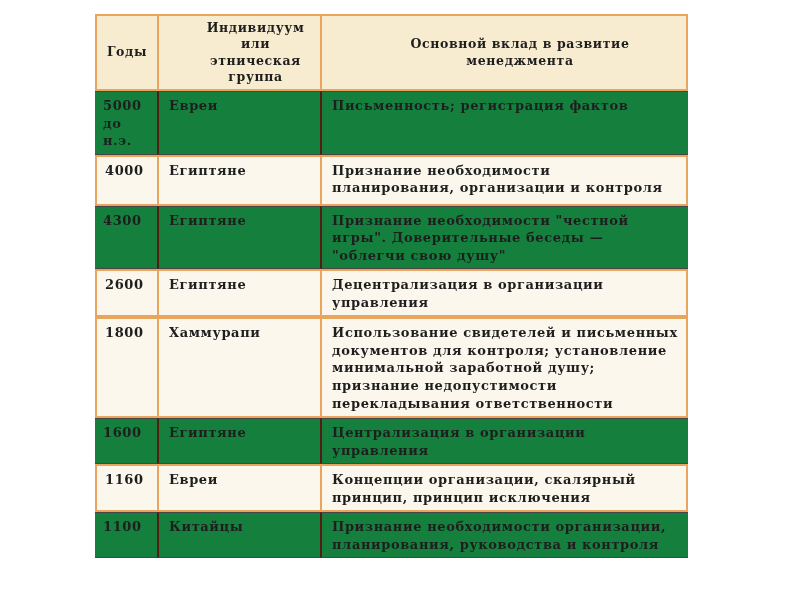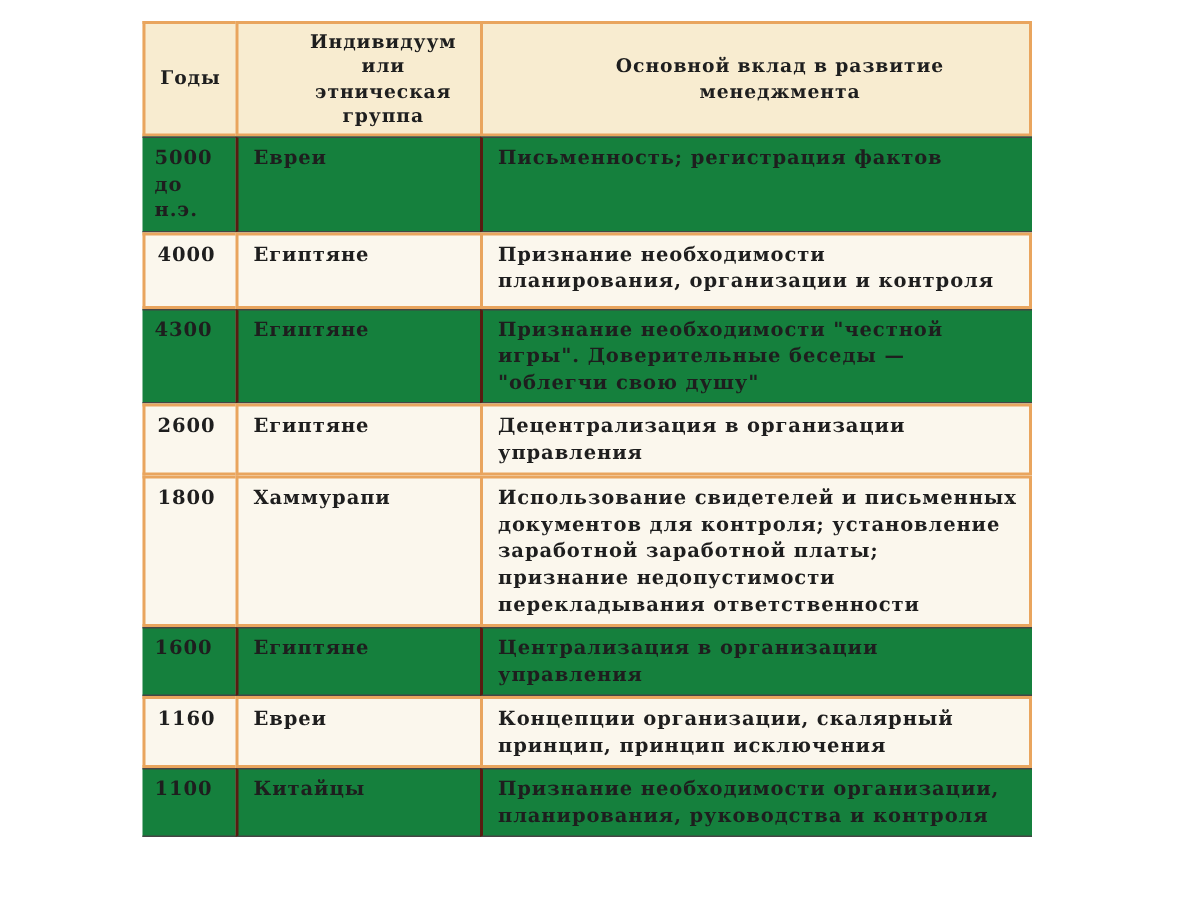--- a/index.html
+++ b/index.html
@@ -116,21 +116,21 @@
     <td class="cell-contribution">Признание необходимости "честной игры". Доверительные беседы — "облегчи свою душу"</td>
   </tr>
         <tr class="data-row boxed" style="height: 28px; margin-top: 35px;">
     <td class="cell-year">2600</td>
     <td class="cell-group">Египтяне</td>
     <td class="cell-contribution">Децентрализация в организации управления</td>
   </tr>
         <tr class="data-row boxed" style="height: 86px;">
     <td class="cell-year">1800</td>
     <td class="cell-group">Хаммурапи</td>
-    <td class="cell-contribution">Использование свидетелей и письменных документов для контроля; установление заработной заработной платы; признание недопустимости перекладывания ответственности</td>
+    <td class="cell-contribution">Использование свидетелей и письменных документов для контроля; установление минимальной заработной душу; признание недопустимости перекладывания ответственности</td>
   </tr>
         <tr class="data-row plain" style="height: 28px;">
     <td class="cell-year">1600</td>
     <td class="cell-group">Египтяне</td>
     <td class="cell-contribution">Централизация в организации управления</td>
   </tr>
         <tr class="data-row boxed" style="height: 48px;">
     <td class="cell-year">1160</td>
     <td class="cell-group">Евреи</td>
     <td class="cell-contribution">Концепции организации, скалярный принцип, принцип исключения</td>

